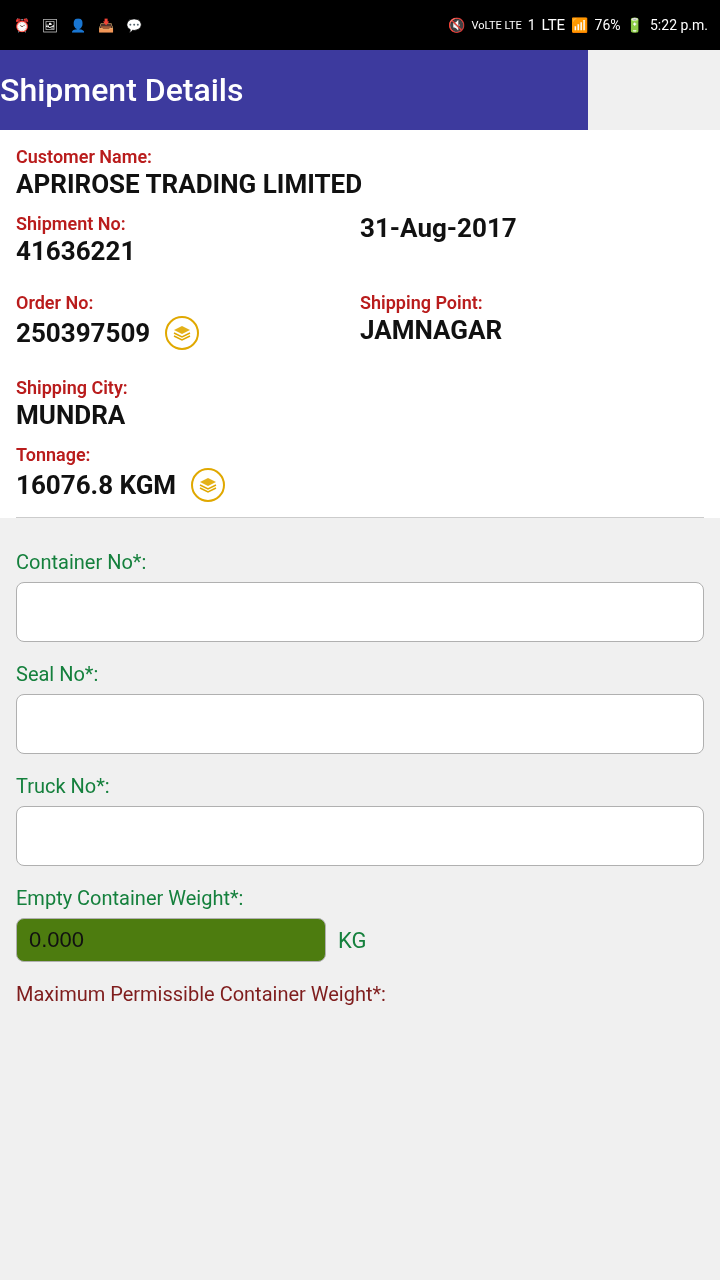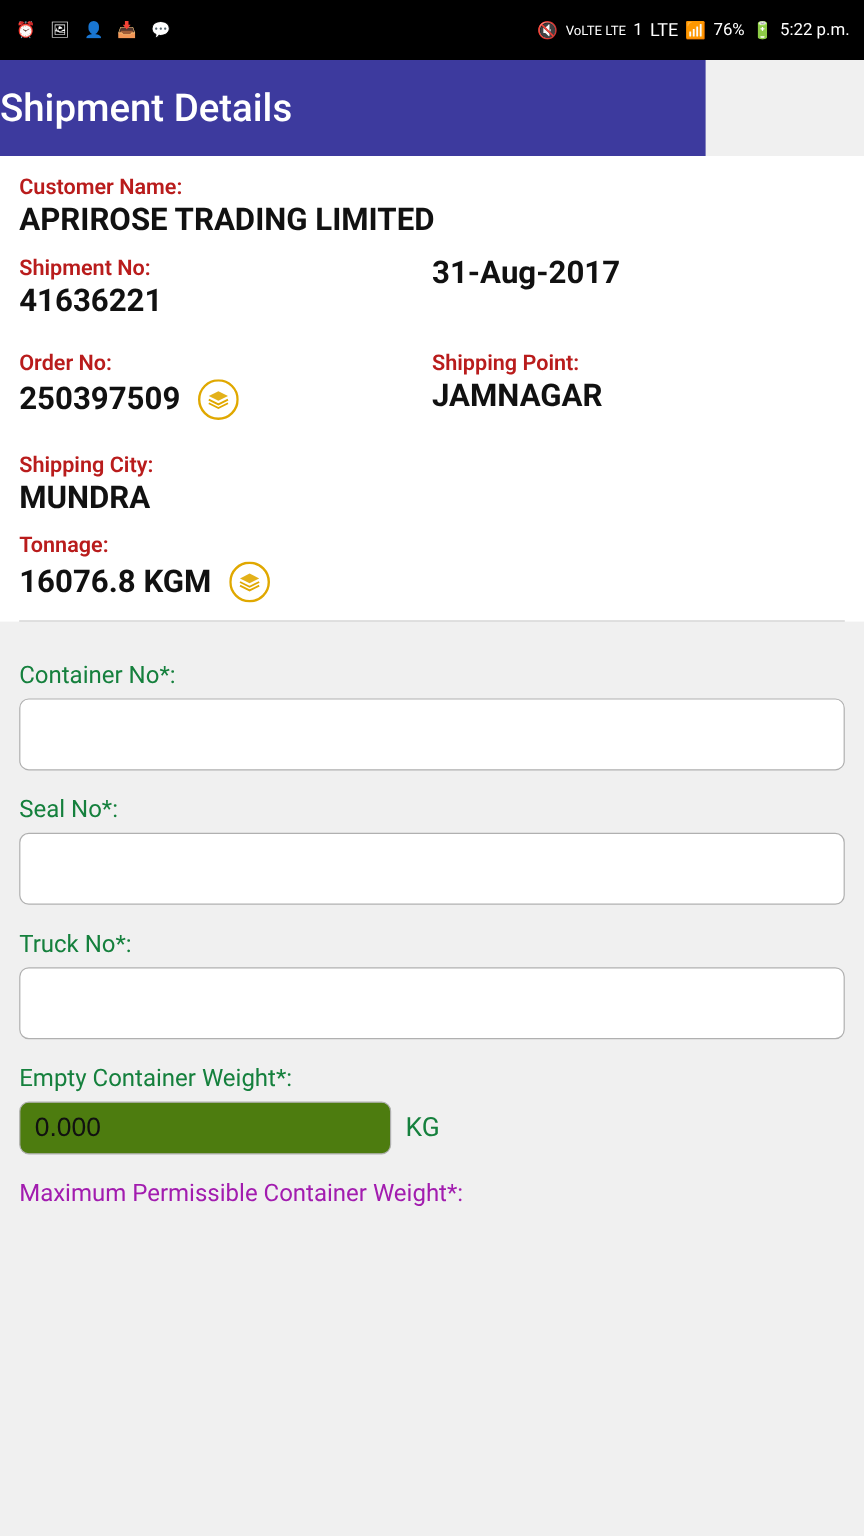--- a/index.html
+++ b/index.html
@@ -152,21 +152,21 @@
       outline: none;
       color: #111;
     }
     .weight-unit {
       font-size: 22px;
       color: #15803d;
       font-weight: 400;
     }
 
     .bottom-label {
-      color: #a21caf;
+      color: #7f1d1d;
       font-size: 20px;
       font-weight: 400;
       margin-top: 8px;
       padding-bottom: 8px;
     }
   </style>
 </head>
 <body>
 
 <div class="status-bar">

